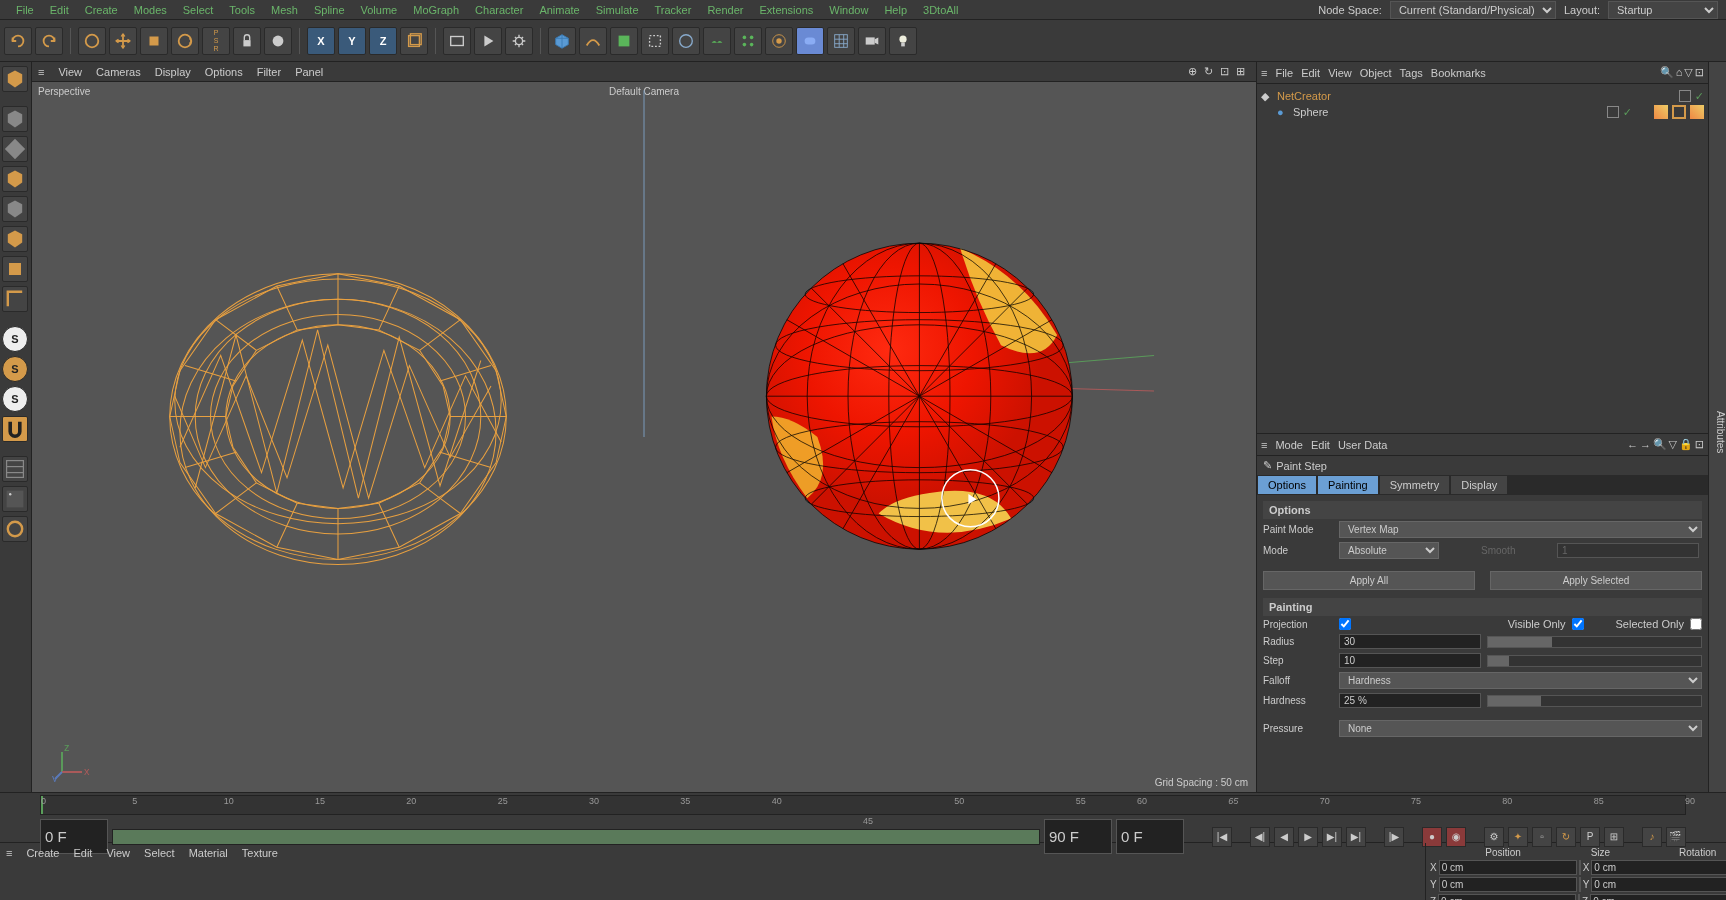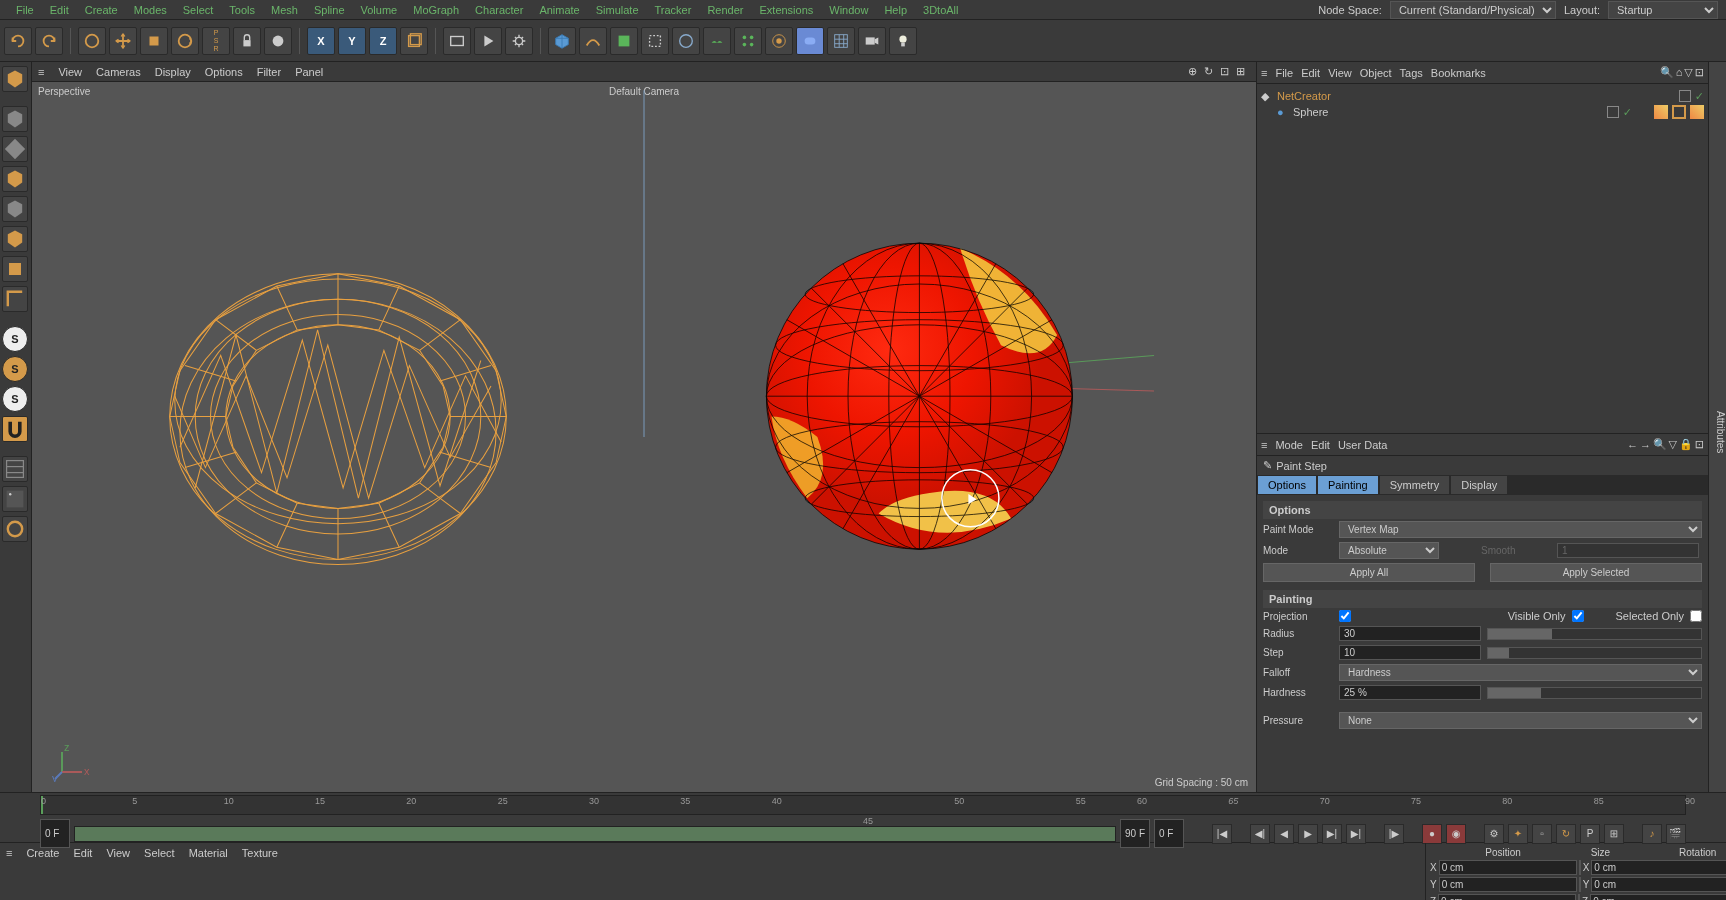--- a/index.html
+++ b/index.html
@@ -48,21 +48,21 @@
 .attr-select{background:#555;border:1px solid #666;color:#ccc;padding:1px 4px;font-size:10px;flex:1;}
 .attr-slider{flex:1;height:12px;background:#333;position:relative;border:1px solid #555;}
 .attr-slider-fill{position:absolute;height:100%;background:#666;}
 .attr-btn{flex:1;background:#555;border:1px solid #666;color:#ccc;padding:3px;font-size:10px;cursor:pointer;text-align:center;}
 .attr-check{width:12px;height:12px;}
 .timeline{height:50px;background:#3a3a3a;border-top:1px solid #222;padding:2px 40px;}
 .tl-ruler{height:20px;position:relative;background:#333;border:1px solid #222;}
 .tl-tick{position:absolute;top:0;font-size:9px;color:#999;}
 .tl-marker{position:absolute;top:0;width:2px;height:100%;background:#5a9e5a;}
 .tl-controls{display:flex;align-items:center;gap:4px;margin-top:4px;}
-.tl-frame{background:#222;border:1px solid #555;color:#ccc;padding:8px 4px;font-size:10px;width:30px;}
+.tl-frame{background:#222;border:1px solid #555;color:#ccc;padding:8px 4px;font-size:15px;width:68px;}
 .tl-bar{flex:1;height:16px;background:#5a7a5a;border:1px solid #222;}
 .tl-btn{width:20px;height:20px;background:#444;border:1px solid #2a2a2a;display:flex;align-items:center;justify-content:center;cursor:pointer;font-size:10px;}
 .bottom{height:88px;background:#3a3a3a;display:flex;border-top:1px solid #222;}
 .mat-panel{flex:1;border-right:1px solid #222;}
 .mat-menu{height:20px;display:flex;align-items:center;padding:0 6px;gap:14px;}
 .coord-panel{width:300px;padding:4px;}
 .coord-hdr{display:flex;text-align:center;}
 .coord-hdr span{flex:1;font-size:10px;}
 .coord-row{display:flex;gap:2px;margin-top:2px;}
 .coord-lbl{width:14px;text-align:center;font-size:10px;padding-top:2px;}
@@ -495,21 +495,21 @@
             <span class="attr-label">Paint Mode</span>
             <select class="attr-select"><option>Vertex Map</option></select>
           </div>
           <div class="attr-row">
             <span class="attr-label">Mode</span>
             <select class="attr-select" style="flex:0 0 100px"><option>Absolute</option></select>
             <span style="width:30px"></span>
             <span class="attr-label" style="color:#666">Smooth</span>
             <input class="attr-input" style="background: rgb(51, 51, 51); color: rgb(102, 102, 102);" value="1">
           </div>
-          <div class="attr-row" style="gap:15px;margin-top:0">
+          <div class="attr-row" style="gap:15px;margin-top:8px">
             <div class="attr-btn">Apply All</div>
             <div class="attr-btn">Apply Selected</div>
           </div>
           <div class="attr-group-hdr" style="margin-top:6px">Painting</div>
           <div class="attr-row">
             <span class="attr-label">Projection</span>
             <input type="checkbox" class="attr-check" checked="" style="">
             <span style="flex:1"></span>
             <span>Visible Only</span>
             <input type="checkbox" class="attr-check" checked="" style="">

